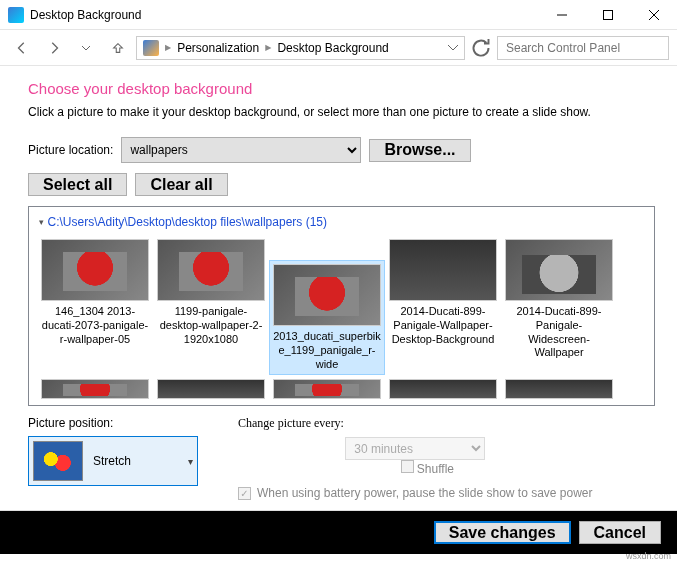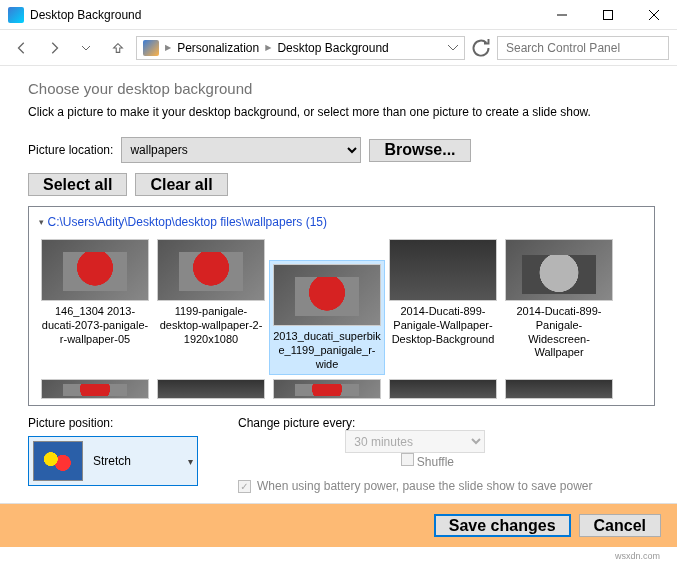--- a/index.html
+++ b/index.html
@@ -19,21 +19,21 @@
 .addr-icon { width: 16px; height: 16px; background: linear-gradient(135deg,#3a7bd5,#ffb347); border-radius: 2px; margin: 0 4px; }
 .crumb { padding: 0 4px; height: 22px; display: flex; align-items: center; }
 .crumb-sep { color: #888; padding: 0 2px; font-size: 8px; }
 .address .end { flex: 1; display: flex; justify-content: flex-end; align-items: center; gap: 6px; padding-right: 4px; color: #666; }
 .refresh { width: 24px; height: 24px; display: flex; align-items: center; justify-content: center; color: #666; }
 .searchbox { width: 172px; border: 1px solid #ccc; height: 24px; display: flex; align-items: center; padding: 0 6px; color: #777; }
 .searchbox input { border: none; outline: none; flex: 1; font-size: 12px; color: #333; }
 .searchbox svg { width: 12px; height: 12px; }
 
 .content { padding: 14px 22px 10px 28px; }
-h1 { color: #737373; font-size: 15px; font-weight: 400; margin: 0 0 8px 0; }
+h1 { color: #ec4899; font-size: 15px; font-weight: 400; margin: 0 0 8px 0; }
 .sub { font-size: 12px; margin-bottom: 18px; }
 .row { display: flex; align-items: center; gap: 8px; margin-bottom: 10px; }
 .label { font-size: 12px; }
 select.loc { width: 240px; height: 26px; border: 1px solid #adadad; background: #e1e1e1; font-size: 12px; padding: 0 4px; }
 button.std { height: 23px; border: 1px solid #adadad; background: #e1e1e1; padding: 0 14px; font-size: 16px; cursor: pointer; font-weight: bold; }
 button.std.primary { border: 2px solid #0078d7; padding: 0 13px; }
 
 .panel { border: 1px solid #828790; margin-top: 6px; height: 200px; overflow: hidden; position: relative; }
 .panel-inner { padding: 6px 8px; height: 100%; overflow-y: scroll; }
 .folder-header { color: #1e4fd6; font-size: 12px; padding: 2px 0 6px 2px; display: flex; align-items: center; gap: 4px; }
@@ -50,28 +50,28 @@
 .thumb.partial .img { height: 20px; }
 
 .bottom { display: flex; gap: 40px; margin-top: 10px; }
 .posbox { }
 .posbox .label { margin-bottom: 6px; display: block; }
 .pos-select { border: 1px solid #0078d7; background: #e5f1fb; width: 170px; height: 50px; display: flex; align-items: center; padding: 4px; gap: 10px; }
 .pos-thumb { width: 50px; height: 40px; border: 1px solid #888; background: radial-gradient(circle at 35% 45%, #ffdd00 18%, transparent 19%), radial-gradient(circle at 60% 55%, #ff3333 22%, transparent 23%), #2a5fa8; }
 .pos-select .txt { flex: 1; }
 .pos-select .dd { color: #444; font-size: 10px; }
 
-.changebox .label { display: block; }
+.changebox .label { margin-bottom: 6px; display: block; font-family: Liberation Serif, serif; }
 .changebox select { width: 140px; height: 23px; border: 1px solid #ccc; background: #f3f3f3; color: #888; font-size: 12px; padding: 0 4px; }
 .changebox .shuffle { margin-left: 24px; color: #888; }
 .changebox .battery { color: #888; margin-top: 10px; display: flex; align-items: center; gap: 6px; }
 .cb-dis { width: 13px; height: 13px; border: 1px solid #bbb; background: #f3f3f3; display: inline-flex; align-items: center; justify-content: center; color: #aaa; font-size: 10px; }
 
-.footer { border-top: 1px solid #dfdfdf; padding: 10px 16px; display: flex; justify-content: flex-end; gap: 8px; background: #fdba74; }
-.watermark { position: absolute; right: 17px; bottom: 2px; font-size: 9px; color: #999; }
+.footer { border-top: 1px solid #dfdfdf; padding: 10px 16px; display: flex; justify-content: flex-end; gap: 8px; background: #000000; }
+.watermark { position: absolute; right: 6px; bottom: 2px; font-size: 9px; color: #999; }
 .scrollbar-fake::-webkit-scrollbar { width: 17px; }
 </style>
 </head>
 <body>
 
 <div class="titlebar">
   <span class="app-icon"></span>
   <span class="title">Desktop Background</span>
   <div class="winbtns">
     <div class="winbtn">

